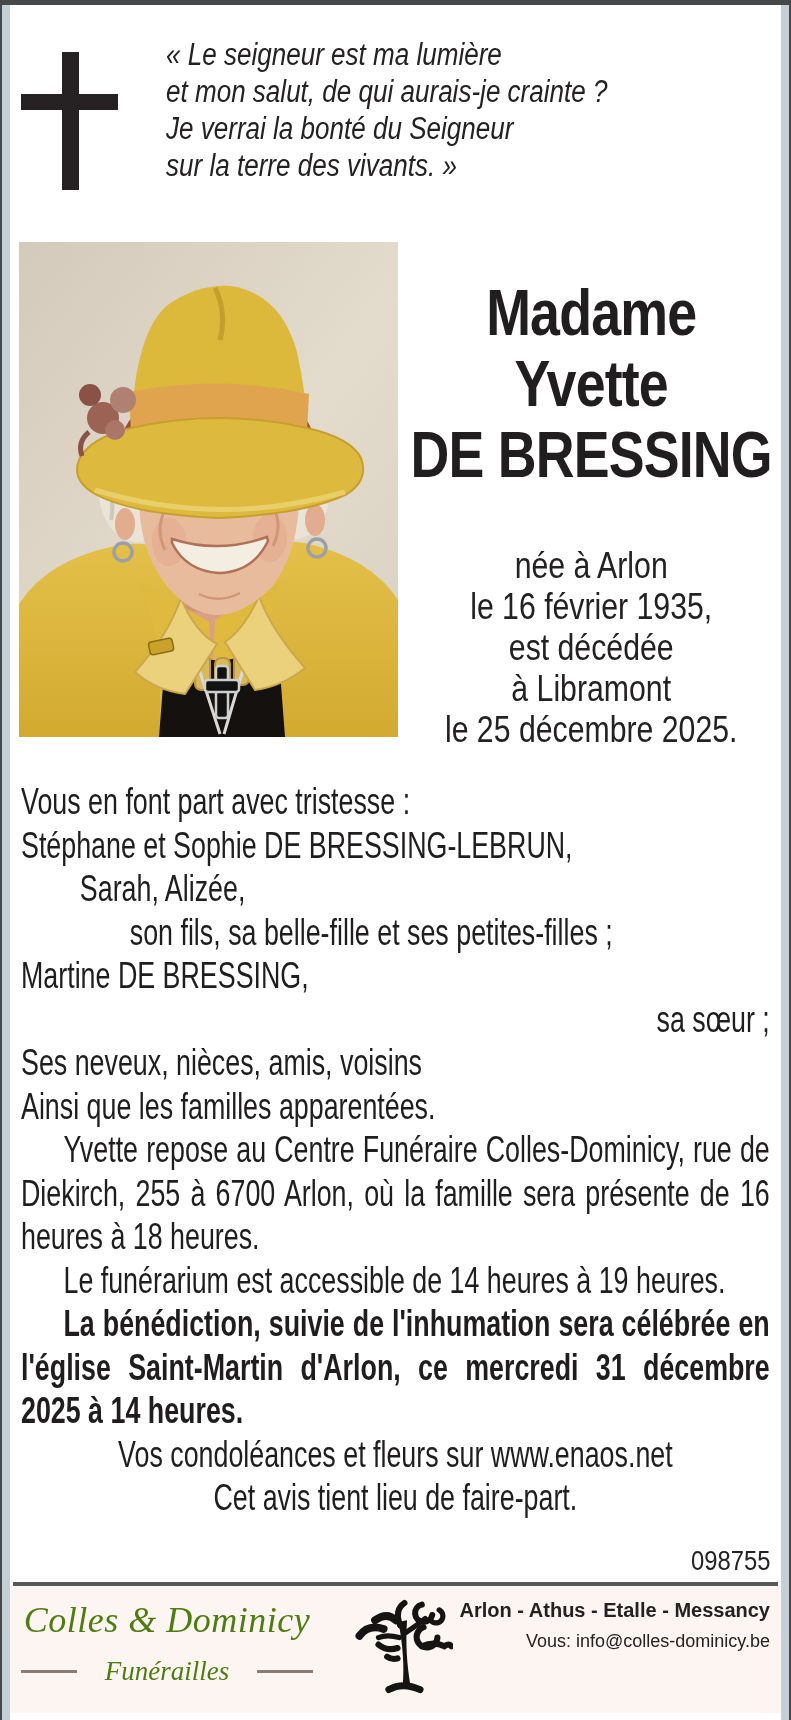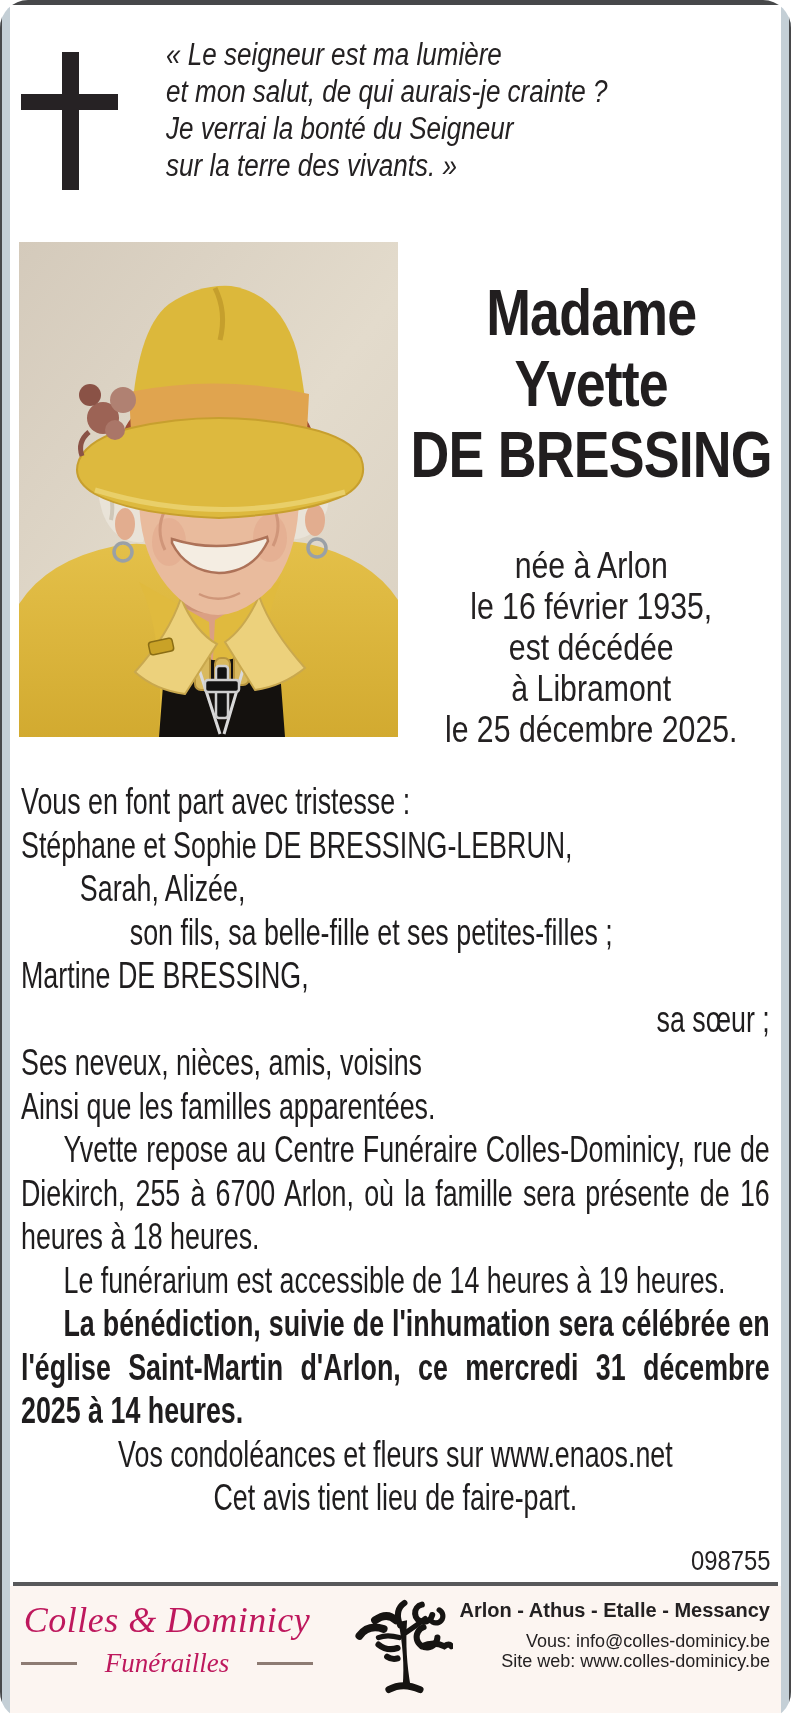--- a/index.html
+++ b/index.html
@@ -1,18 +1,18 @@
 <!DOCTYPE html>
 <html><head>
 <meta charset="utf-8">
 <style>
   html,body { margin:0; padding:0; background:#ffffff; }
   .page {
     position:relative; width:791px; height:1720px; background:#ffffff;
-    font-family:"Liberation Sans", sans-serif; color:#1f1d1e; overflow:hidden;border-radius:28px;
+    font-family:"Liberation Sans", sans-serif; color:#1f1d1e; overflow:hidden;
   }
   
   .bar-top    { position:absolute; left:0; right:0; top:0; height:5px; background:#47484a; z-index:9; }
   .strip-left  { position:absolute; left:0;  top:0; bottom:0; width:10px; background:#c4cfd6; border-left:2px solid #47484a;  box-sizing:border-box; z-index:8; }
   .strip-right { position:absolute; right:0; top:0; bottom:0; width:10px; background:#c4cfd6; border-right:2px solid #47484a; box-sizing:border-box; z-index:8; }
   .footer-band { position:absolute; left:10px; right:10px; top:1586px; bottom:7px; background:#fcf5f1; }
 
   
   .cross { position:absolute; left:21px; top:52px; width:97px; height:138px; }
   .cross .v { position:absolute; left:41px; top:0; bottom:0; width:17px; background:#262224; }
@@ -43,23 +43,23 @@
   .body-inner .align-right{ text-align:right; }
   .body-inner .centered   { text-align:center; }
   .body-inner .para       { text-align:justify; text-indent:57px; }
   .body-inner .para-bold  { text-align:justify; text-indent:57px; font-weight:700; }
 
   .ref { position:absolute; right:21px; top:1545px; font-size:28px; transform:scaleX(0.85); transform-origin:100% 0; color:#242122; }
 
   
   .sep { position:absolute; left:13px; right:13px; top:1582px; height:4px; background:#58595b; }
   .footer { position:absolute; left:21px; right:21px; top:1596px; height:110px; display:flex; align-items:flex-start; }
-  .logo-block { width:292px; text-align:center; padding-top:4px; font-family:"Liberation Serif", serif; font-style:italic; color:#be185d; }
+  .logo-block { width:292px; text-align:center; padding-top:4px; font-family:"Liberation Serif", serif; font-style:italic; color:#4d7c0f; }
   .logo-name { font-size:36px; line-height:40px; letter-spacing:0.5px; }
-  .logo-sub  { margin-top:8px; font-size:27px; display:flex; align-items:center; gap:28px; }
+  .logo-sub  { margin-top:16px; font-size:27px; display:flex; align-items:center; gap:28px; }
   .logo-sub .dash { width:74px; height:3px; background:#8d7b73; }
   .tree { width:104px; margin-left:36px; padding-top:0; }
   .contact { flex:1; text-align:right; font-size:18px; line-height:20px; color:#242122; padding-top:2px; }
   .contact .locations { font-size:20px; line-height:24px; font-weight:700; margin-bottom:9px; }
 </style>
 </head>
 <body>
 
 <div class="page">
   <div class="bar-top"></div>
@@ -246,16 +246,15 @@
           <path d="M84 10 A10 10 0 1 0 96 22" stroke-width="7"></path>
           <path d="M104 16 A8 8 0 1 1 94 28" stroke-width="6"></path>
           <path d="M86 36 A12 12 0 1 0 102 48" stroke-width="7"></path>
           <path d="M84 58 Q98 52 110 58 Q116 54 118 58" stroke-width="7"></path>
         </g>
       </svg>
     </div>
     <div class="contact">
       <div class="locations">Arlon - Athus - Etalle - Messancy</div>
       <div>Vous: info@colles-dominicy.be</div>
-      <div>Site web: www.colles-dominicy.be</div>
     </div>
   </div>
 </div>
 
 </body></html>

